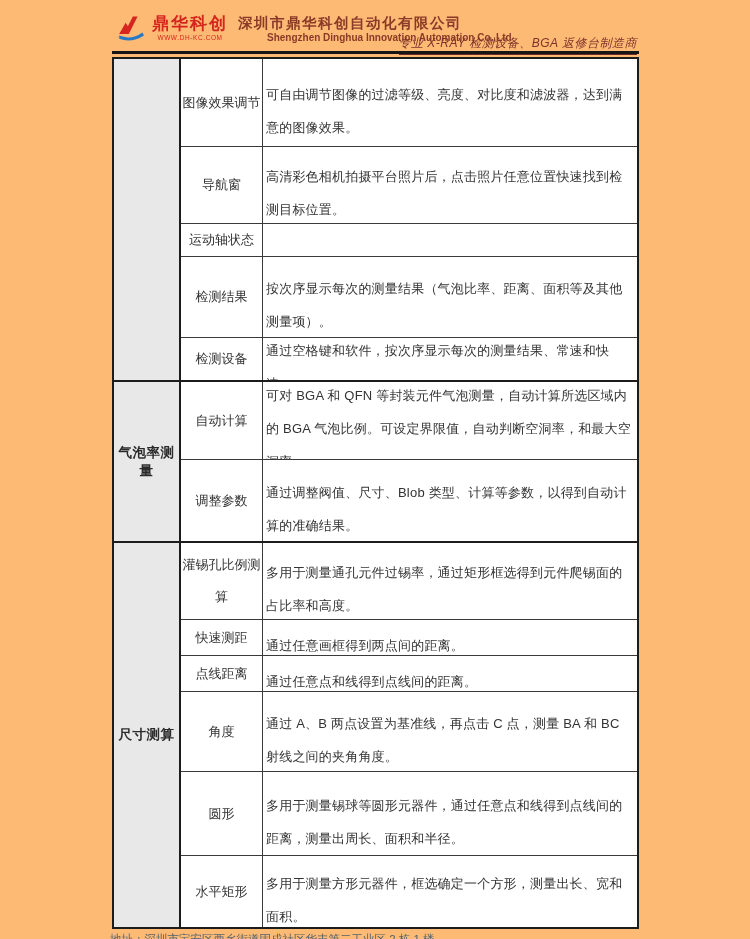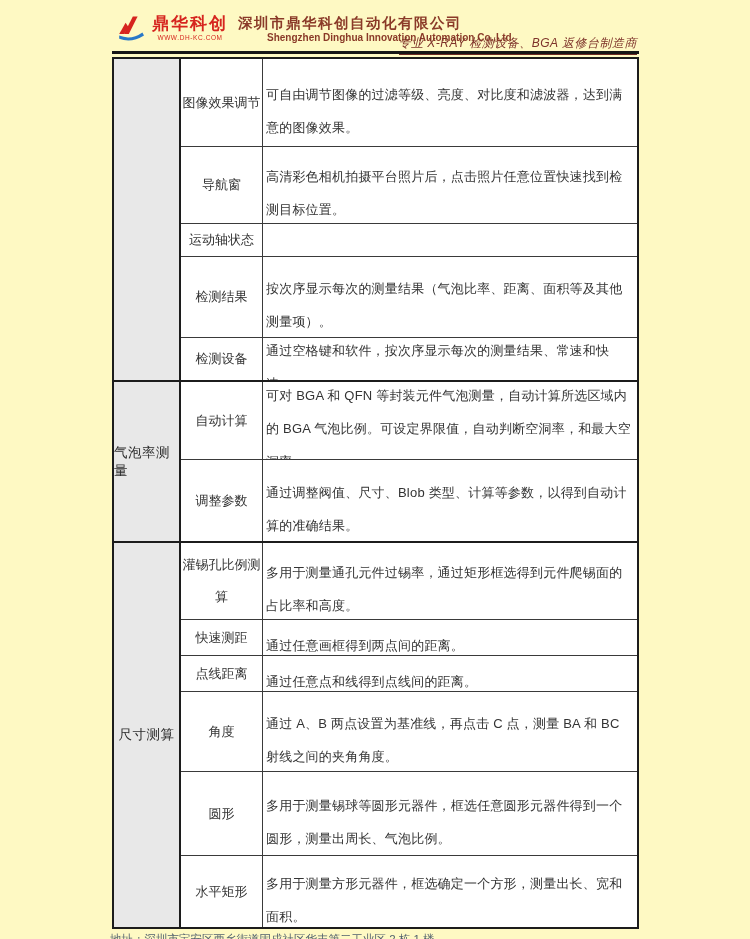--- a/index.html
+++ b/index.html
@@ -1,40 +1,40 @@
 <!DOCTYPE html>
 <html><head>
 <meta charset="utf-8">
 <style>
   * { margin:0; padding:0; box-sizing:border-box; }
   html,body { width:750px; height:939px; background:#ffffff; overflow:hidden;
     font-family:"Liberation Sans","DejaVu Sans",sans-serif; }
-  .page { position:relative; width:750px; height:939px; background:#fef9c3; }
+  .page { position:relative; width:750px; height:939px; background:#fdba74; }
 
   
   .header { position:absolute; left:112px; top:10px; width:527px; height:47px; }
   .logo-wrap { position:absolute; left:4px; top:4px; display:flex; align-items:flex-start; }
   .logo-mark { width:32px; height:32px; margin-right:4px; }
   .brand-block { display:flex; flex-direction:column; align-items:center; margin-right:10px; }
   .brand-cn { font-size:17px; font-weight:bold; color:#d6251f; letter-spacing:2px; line-height:20px; }
   .brand-site { font-size:6.5px; color:#d6251f; letter-spacing:.6px; line-height:8px; }
   .company-block { display:flex; flex-direction:column; }
   .company-cn { font-size:14.5px; font-weight:bold; color:#8a3a28; letter-spacing:1.5px; line-height:18px; }
   .company-en { font-size:10px; font-weight:bold; color:#8a3a28; line-height:12px;margin-left:29px; }
   .tagline { position:absolute; right:2px; bottom:2px; font-size:12px; color:#7e332a;
     border-bottom:2px solid #6b2a23; padding-bottom:1px; letter-spacing:.5px;font-style:italic; }
   .header-rule { position:absolute; left:112px; top:51px; width:527px; height:3px; background:#161616; }
 
   
   .tbl { position:absolute; left:112px; top:57px; width:527px; border:2px solid #1c1c1c; background:#fff; }
   .section { display:flex; }
   .section + .section { border-top:2px solid #1c1c1c; }
   .sec-label { width:67px; flex:0 0 67px; background:#e8e8e8; border-right:2px solid #1c1c1c;
-    display:flex; align-items:center; justify-content:center; text-align:left;
-    font-size:13.5px; font-weight:normal; color:#2b2b2b; letter-spacing:.5px; }
+    display:flex; align-items:center; justify-content:center; text-align:center;
+    font-size:13.5px; font-weight:bold; color:#2b2b2b; letter-spacing:.5px; }
   .rows { flex:1; display:flex; flex-direction:column; }
   .row { display:flex; }
   .row + .row { border-top:1px solid #3a3a3a; }
   .row-label { width:82px; flex:0 0 82px; border-right:1px solid #3a3a3a;
     display:flex; align-items:center; justify-content:center; text-align:center;
     font-size:13px; color:#333; line-height:32px; padding:8px 1px; }
   .row-desc { flex:1; display:flex; align-items:center;
     font-size:13px; color:#333; line-height:33px; padding:16px 2px 0 3px;
     letter-spacing:.2px; overflow:hidden; }
 
@@ -122,21 +122,21 @@
         <div class="row" style="height:36px">
           <div class="row-label">点线距离</div>
           <div class="row-desc">通过任意点和线得到点线间的距离。</div>
         </div>
         <div class="row" style="height:80px">
           <div class="row-label">角度</div>
           <div class="row-desc">通过 A、B 两点设置为基准线，再点击 C 点，测量 BA 和 BC 射线之间的夹角角度。</div>
         </div>
         <div class="row" style="height:84px">
           <div class="row-label">圆形</div>
-          <div class="row-desc">多用于测量锡球等圆形元器件，框选任意圆形元器件得到一个圆形，测量出周长、气泡比例。</div>
+          <div class="row-desc">多用于测量锡球等圆形元器件，通过任意点和线得到点线间的距离，测量出周长、面积和半径。</div>
         </div>
         <div class="row" style="height:72px">
           <div class="row-label">水平矩形</div>
           <div class="row-desc">多用于测量方形元器件，框选确定一个方形，测量出长、宽和面积。</div>
         </div>
       </div>
     </div>
 
   </div>
 

